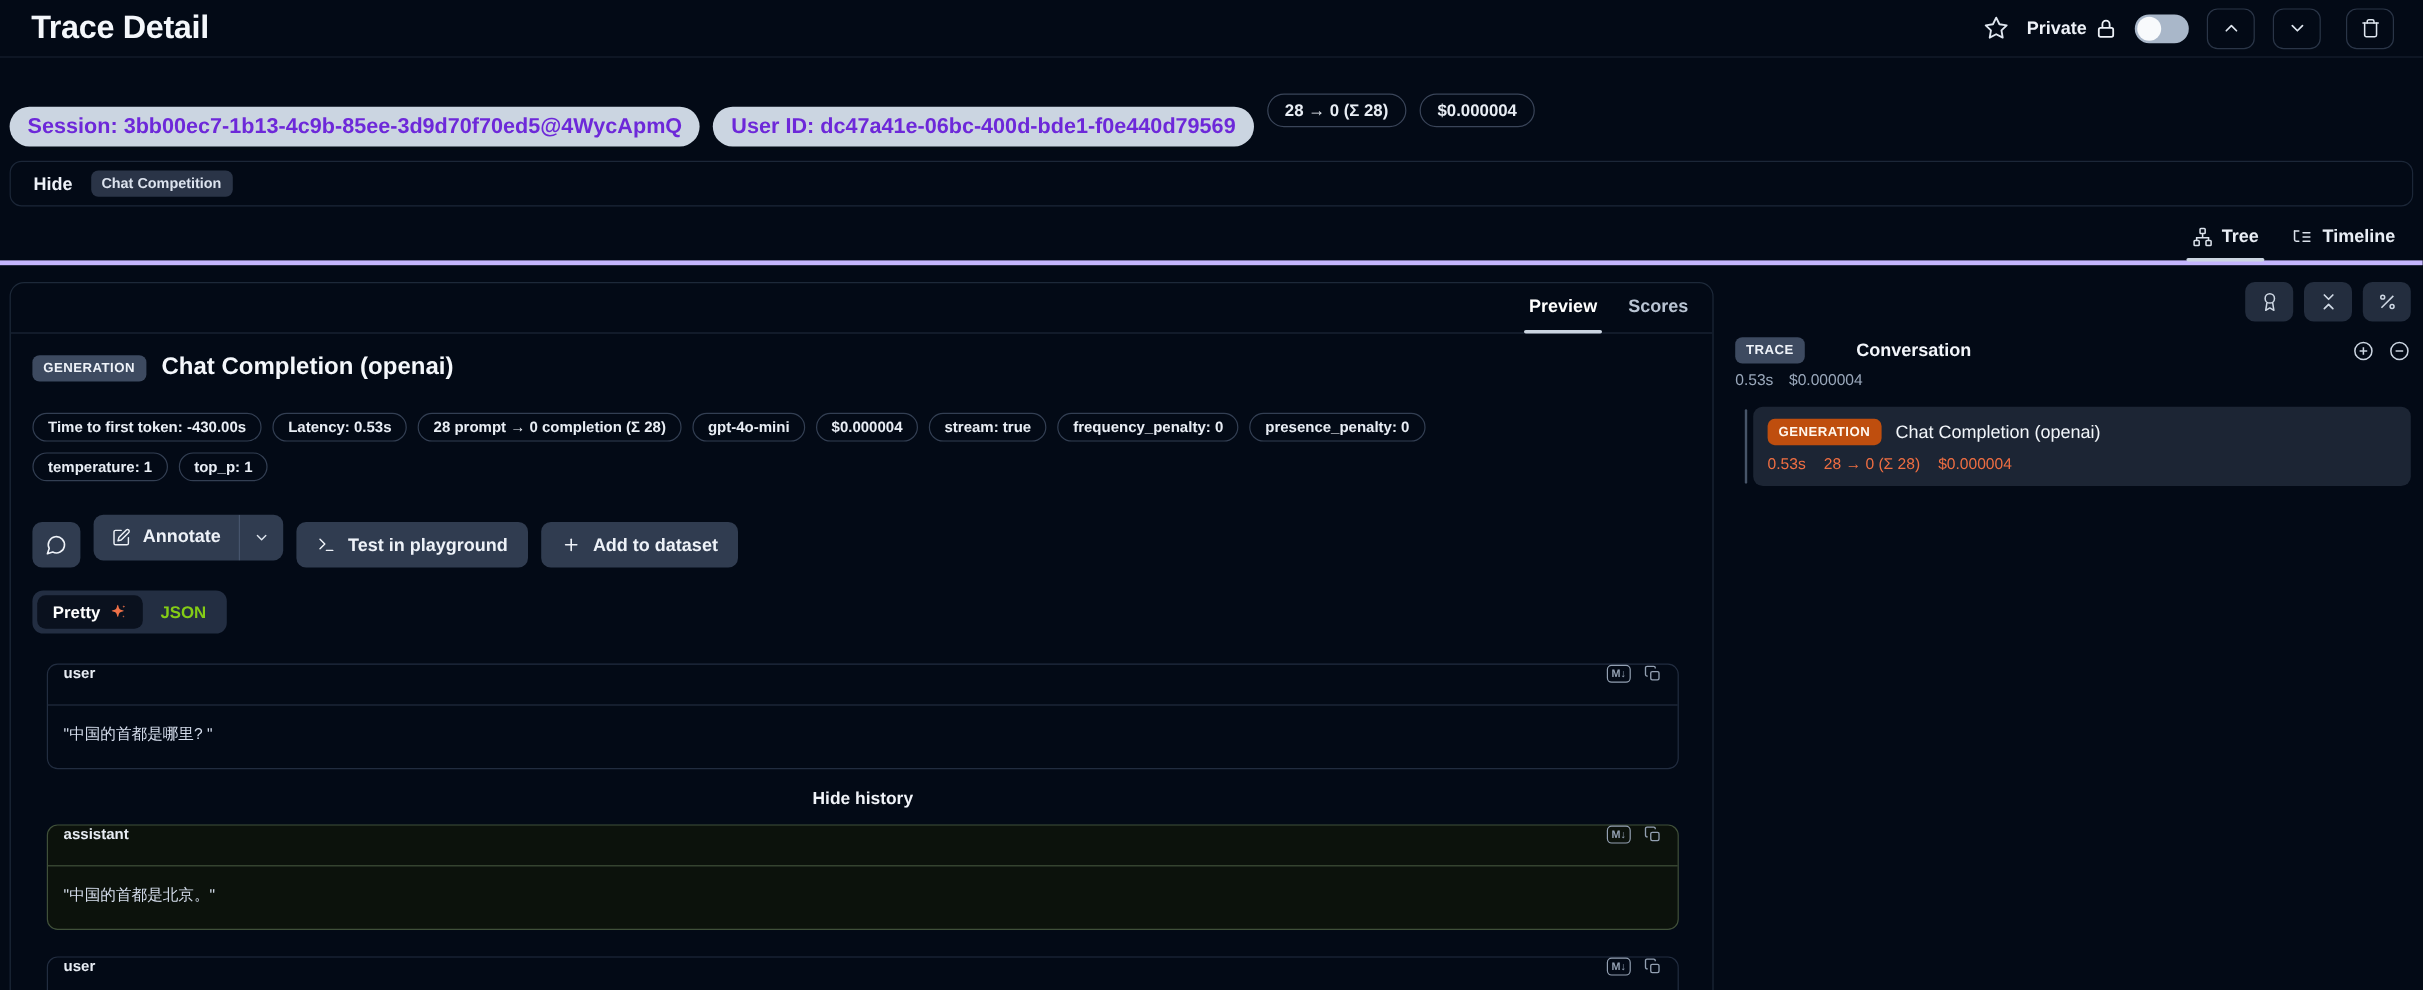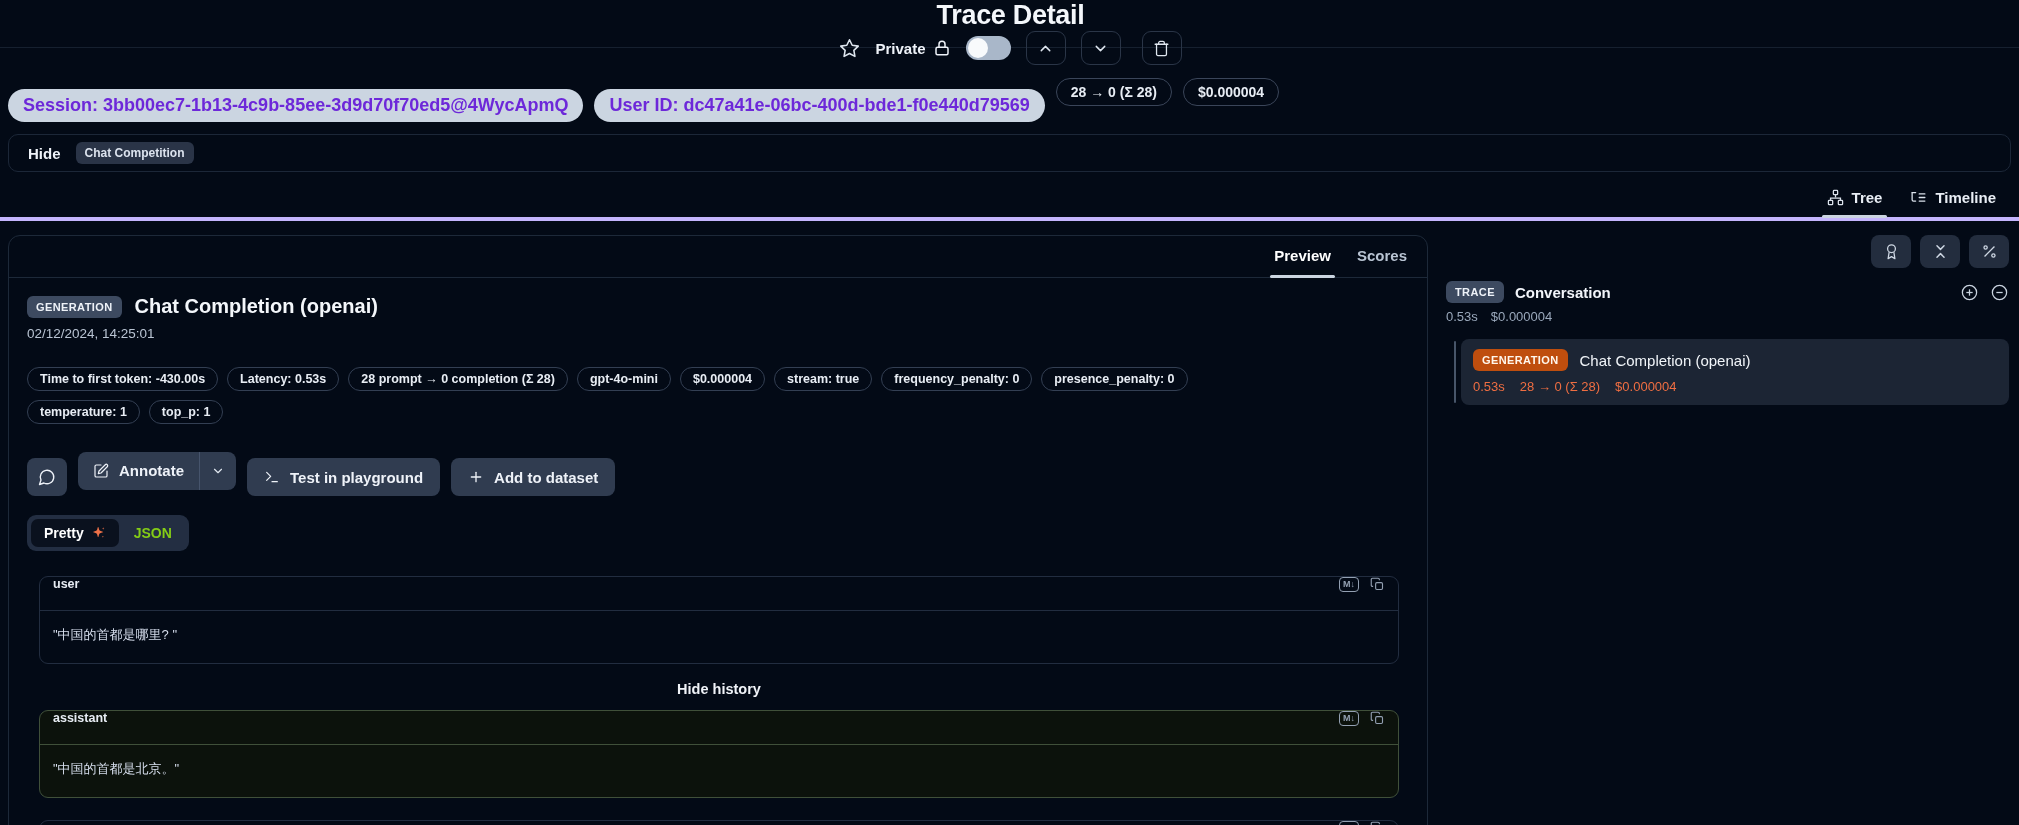--- a/index.html
+++ b/index.html
@@ -6,21 +6,21 @@
   html,body { width: 2019px; height: 825px; }
   body {
     background: #030a16;
     color: #e5eaf2;
     font-family: "Liberation Sans", sans-serif;
     overflow: hidden;
   }
   svg { display: block; }
 
   
-  .top-header { display:flex; align-items:center; justify-content:space-between; height:47px; padding:0 24px 0 26px;flex-direction:column; }
+  .top-header { display:flex; align-items:center; justify-content:space-between; height:47px; padding:0 24px 0 26px; }
   .app-title { font-size:27px; font-weight:bold; letter-spacing:-0.3px; color:#f4f7fb; }
   .header-right { display:flex; align-items:center; gap:15px; }
   .star-btn { color:#dfe6ef; cursor:pointer; }
   .private-group { display:flex; align-items:center; gap:7px; font-size:15px; font-weight:600; color:#eef2f8; }
   .toggle { width:45px; height:24px; border-radius:12px; background:#a9b7c9; position:relative; cursor:pointer; }
   .toggle .knob { position:absolute; left:2px; top:2px; width:20px; height:20px; border-radius:50%; background:#f8fafc; }
   .hdr-btn { width:40px; height:34px; border:1px solid #2a3547; border-radius:9px; display:flex; align-items:center; justify-content:center; color:#dfe6ef; background:transparent; cursor:pointer; }
   .hdr-btn.trash { margin-left:6px; }
   .top-divider { border-bottom:1px solid #16202f; }
 
@@ -81,21 +81,21 @@
   .msg-card.assistant { border-color:#40503a; background:#0c120c; }
   .msg-card.assistant .msg-header { border-bottom-color:#40503a; }
   .hide-history { text-align:center; font-size:14.5px; font-weight:600; margin:17px 0 13px; color:#f0f3f8; cursor:pointer; }
   .msg-gap { height:22px; }
 
   
   .right-panel { flex:1; padding:0 10px 0 18px; }
   .tree-controls { display:flex; justify-content:flex-end; gap:9px; }
   .tree-ctrl-btn { width:40px; height:33px; background:#232d3e; border:none; border-radius:8px; display:flex; align-items:center; justify-content:center; color:#cfd8e4; cursor:pointer; }
   .trace-row { margin-top:13px; display:flex; align-items:center; gap:11px; }
-  .trace-title { font-size:15px; font-weight:600; color:#f2f5fa; }
+  .trace-title { font-size:15px; font-weight:600; color:#f2f5fa;margin-left:32px; }
   .trace-row .spacer { flex:1; }
   .circle-ic { color:#cbd5e1; cursor:pointer; }
   .trace-metrics { margin-top:6px; display:flex; gap:13px; font-size:13px; color:#9aa8bb; }
   .obs-wrap { margin-top:15px; position:relative; padding-left:15px; }
   .obs-wrap::before { content:""; position:absolute; left:8px; top:2px; bottom:2px; width:2px; background:#475569; border-radius:1px; }
   .obs-row { background:#1c2534; border-radius:8px; padding:10px 12px 11px; cursor:pointer; }
   .obs-head { display:flex; align-items:center; gap:12px; }
   .obs-badge { background:#bf4e0e; color:#fff7ed; font-size:11px; font-weight:700; padding:5px 9px; border-radius:6px; letter-spacing:.4px; }
   .obs-title { font-size:15px; color:#f1f5f9; }
   .obs-metrics { margin-top:8px; display:flex; gap:15px; font-size:13px; color:#ef6e42; }
@@ -189,21 +189,20 @@
     <div class="panel-tabs">
       <span class="panel-tab active">Preview</span>
       <span class="panel-tab">Scores</span>
     </div>
     <div class="panel-body">
 
       <div class="gen-row">
         <span class="type-badge">GENERATION</span>
         <span class="gen-title">Chat Completion (openai)</span>
       </div>
-      <div class="timestamp">02/12/2024, 14:25:01</div>
 
       <div class="pills">
         <span class="pill">Time to first token: -430.00s</span>
         <span class="pill">Latency: 0.53s</span>
         <span class="pill">28 prompt → 0 completion (Σ 28)</span>
         <span class="pill">gpt-4o-mini</span>
         <span class="pill">$0.000004</span>
         <span class="pill">stream: true</span>
         <span class="pill">frequency_penalty: 0</span>
         <span class="pill">presence_penalty: 0</span>

